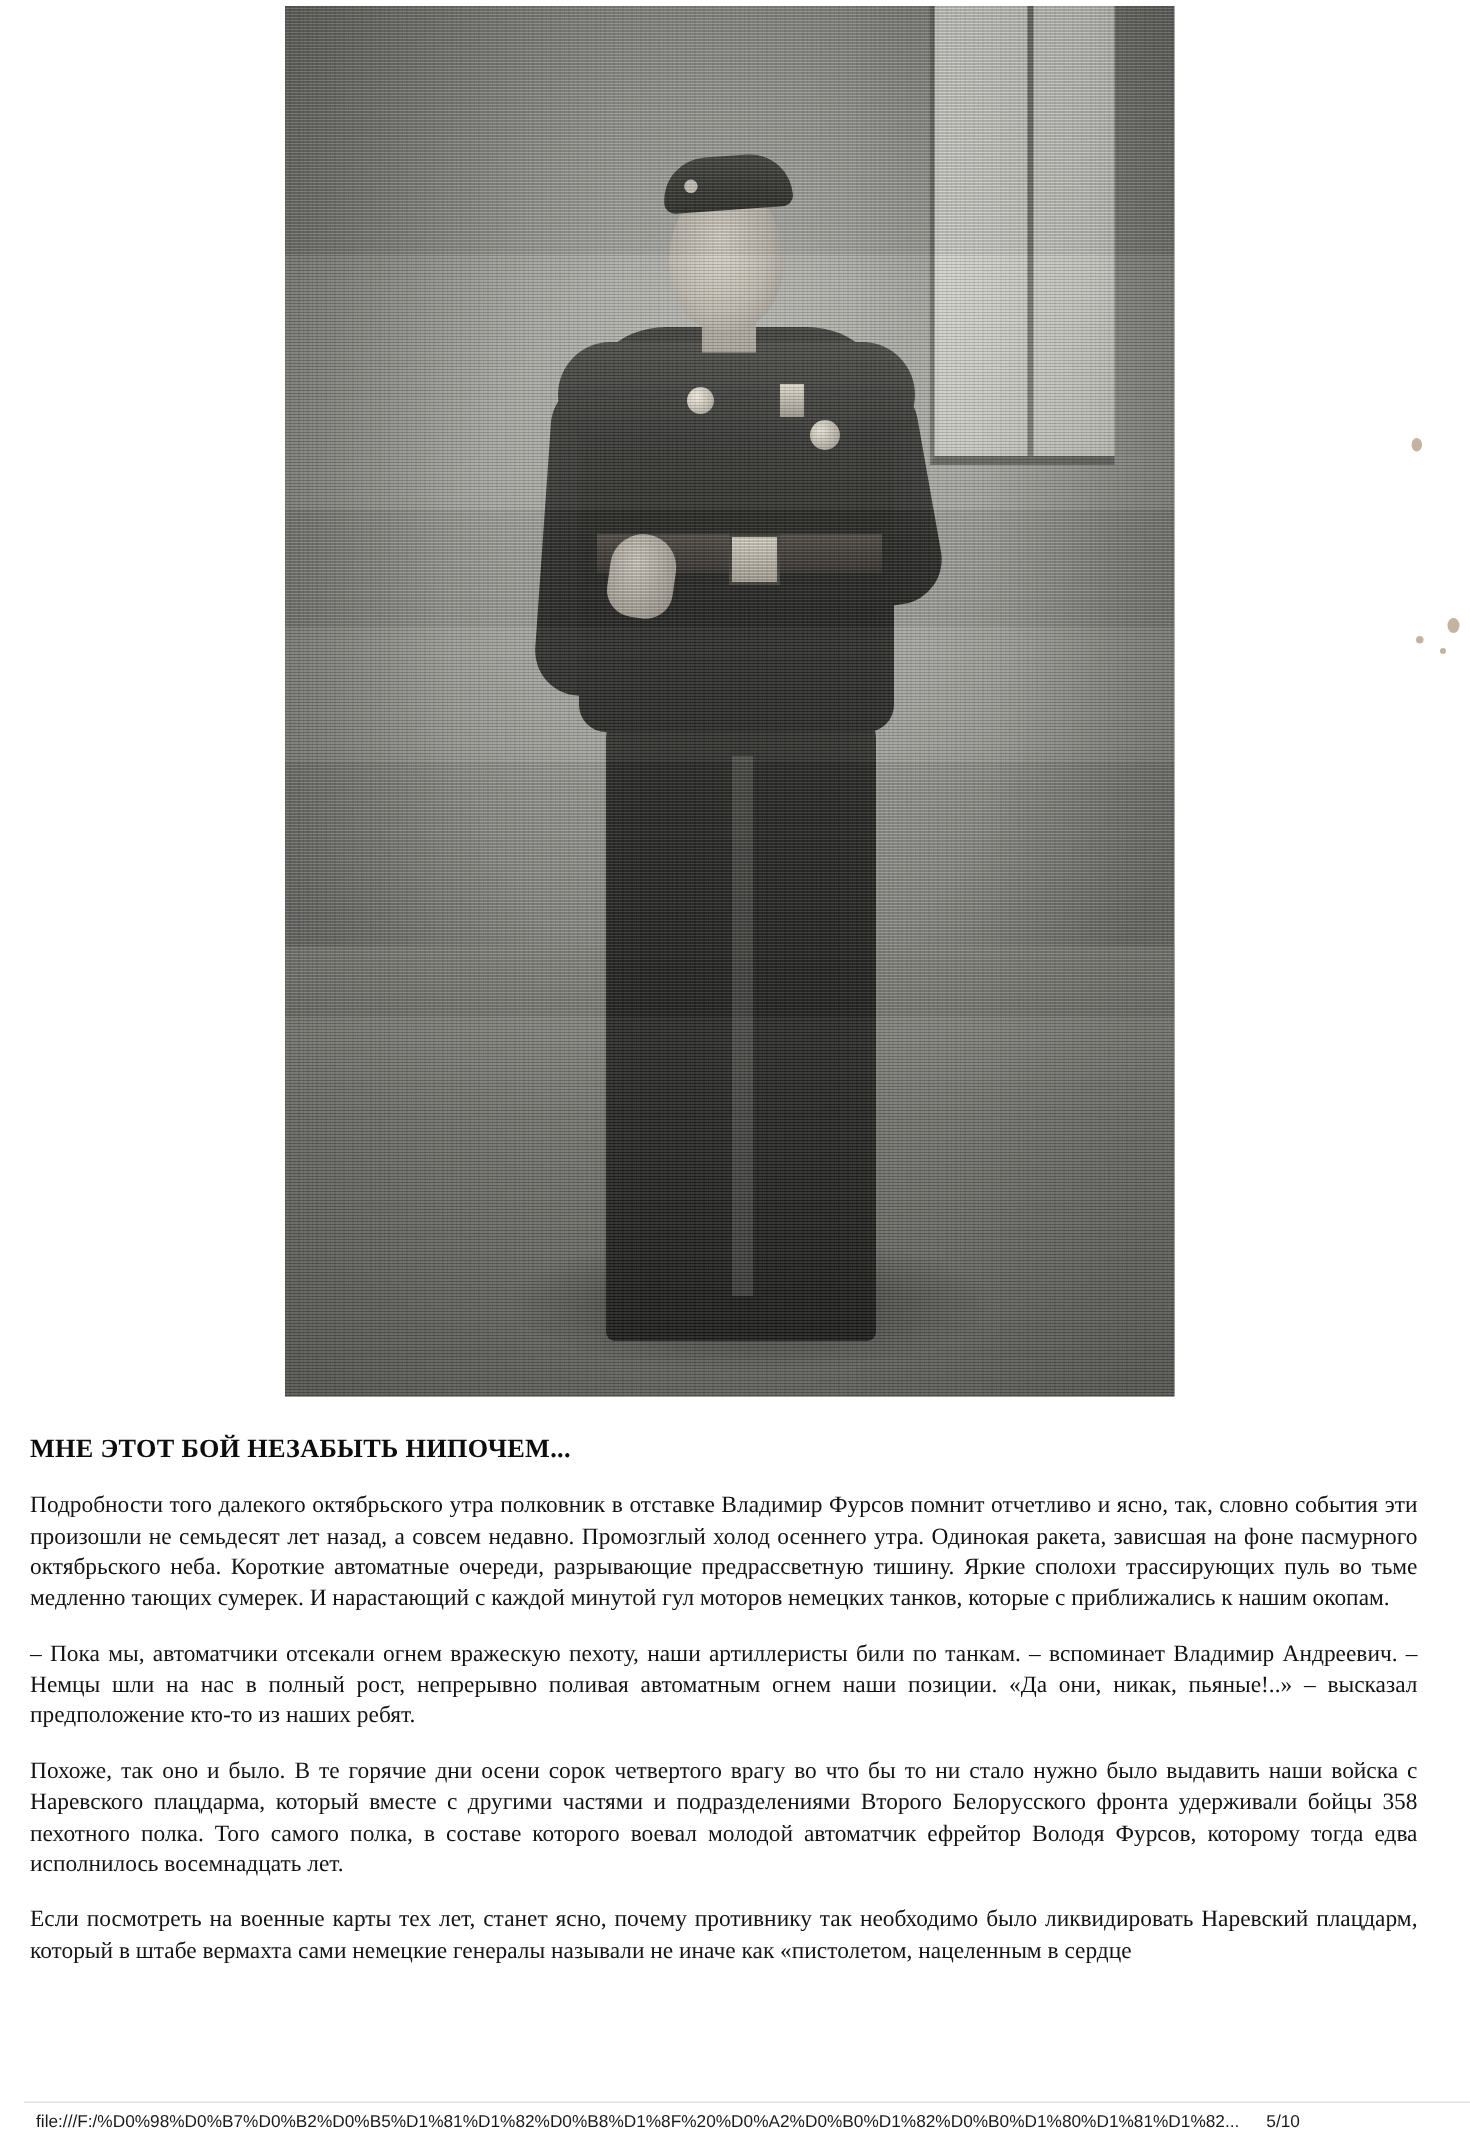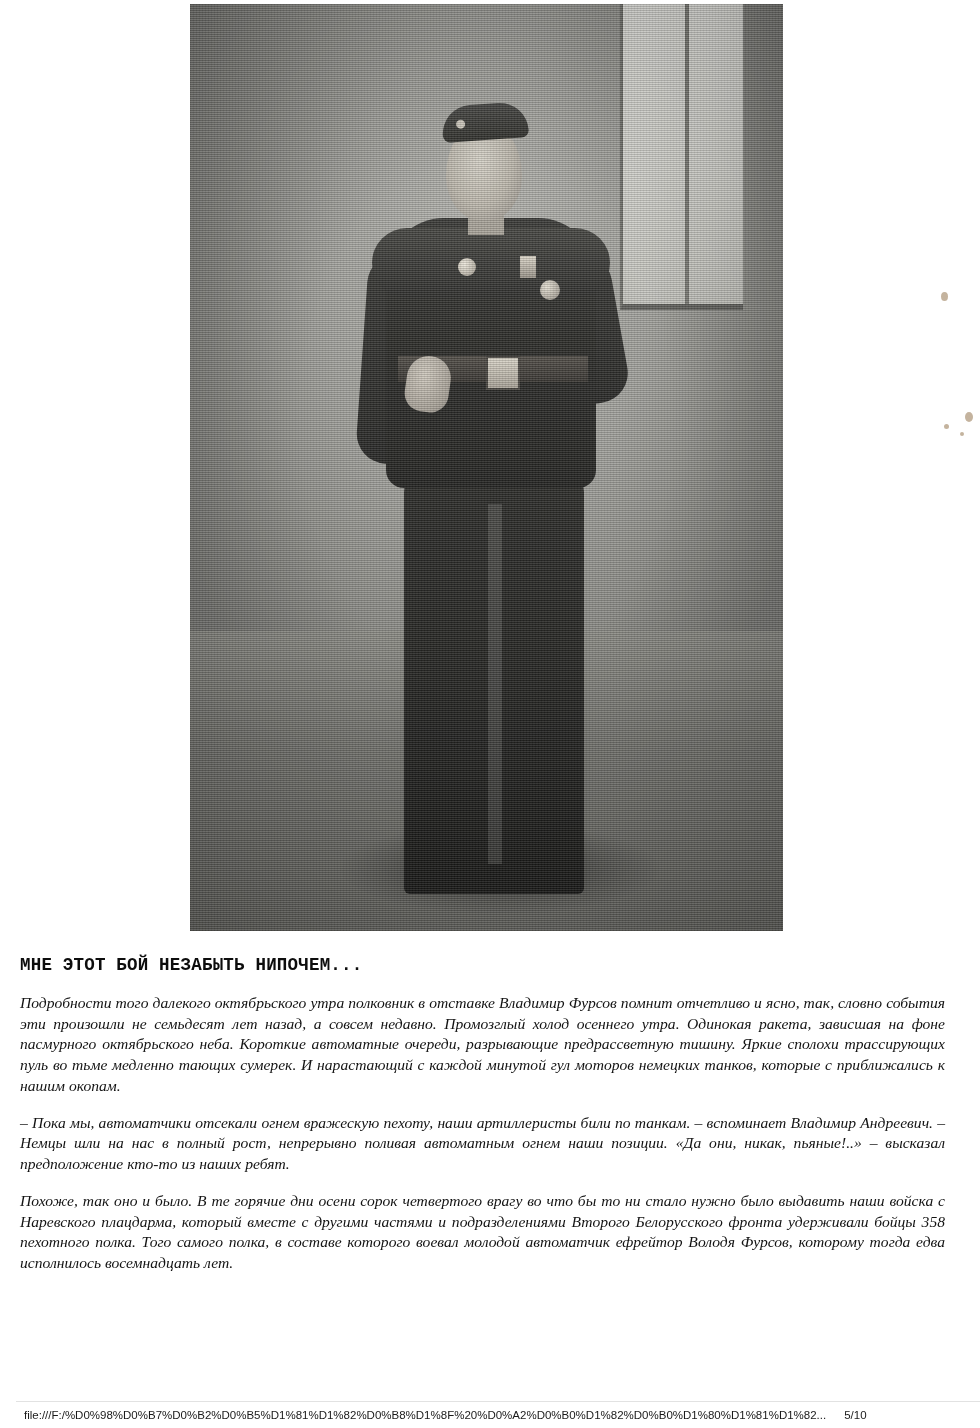--- a/index.html
+++ b/index.html
@@ -254,34 +254,33 @@
   }
 
   
   .article {
     position: absolute;
     left: 20px;
     top: 955px;
     width: 925px;
   }
   .headline {
-    font-family: Liberation Mono, monospace;
+    font-family: Liberation Serif, serif;
     font-weight: bold;
     font-size: 17.5px;
     letter-spacing: 0.2px;
     color: #0d0d0d;
     margin: 0 0 18px 0;
   }
   .para {
     font-size: 15.6px;
     line-height: 1.33;
     text-align: justify;
     margin: 0 0 16px 0;
     color: #131313;
-    font-style: italic;
   }
   .para.last { margin-bottom: 0; }
 
   
   .footer {
     position: absolute;
     left: 16px;
     bottom: 0;
     width: 980px;
     height: 26px;
@@ -339,20 +338,21 @@
   <div class="speck" style="left:941px;top:292px;width:7px;height:9px;"></div>
   <div class="speck" style="left:965px;top:412px;width:8px;height:10px;"></div>
   <div class="speck" style="left:944px;top:424px;width:5px;height:5px;"></div>
   <div class="speck" style="left:960px;top:432px;width:4px;height:4px;"></div>
 
   <div class="article">
     <h1 class="headline">МНЕ ЭТОТ БОЙ НЕЗАБЫТЬ НИПОЧЕМ...</h1>
     <p class="para">Подробности того далекого октябрьского утра полковник в отставке Владимир Фурсов помнит отчетливо и ясно, так, словно события эти произошли не семьдесят лет назад, а совсем недавно. Промозглый холод осеннего утра. Одинокая ракета, зависшая на фоне пасмурного октябрьского неба. Короткие автоматные очереди, разрывающие предрассветную тишину. Яркие сполохи трассирующих пуль во тьме медленно тающих сумерек. И нарастающий с каждой минутой гул моторов немецких танков, которые с приближались к нашим окопам.</p>
     <p class="para">– Пока мы, автоматчики отсекали огнем вражескую пехоту, наши артиллеристы били по танкам. – вспоминает Владимир Андреевич. – Немцы шли на нас в полный рост, непрерывно поливая автоматным огнем наши позиции. «Да они, никак, пьяные!..» – высказал предположение кто-то из наших ребят.</p>
     <p class="para">Похоже, так оно и было. В те горячие дни осени сорок четвертого врагу во что бы то ни стало нужно было выдавить наши войска с Наревского плацдарма, который вместе с другими частями и подразделениями Второго Белорусского фронта удерживали бойцы 358 пехотного полка. Того самого полка, в составе которого воевал молодой автоматчик ефрейтор Володя Фурсов, которому тогда едва исполнилось восемнадцать лет.</p>
+    <p class="para last">Если посмотреть на военные карты тех лет, станет ясно, почему противнику так необходимо было ликвидировать Наревский плацдарм, который в штабе вермахта сами немецкие генералы называли не иначе как «пистолетом, нацеленным в сердце</p>
   </div>
 
 </div>
 
 <div class="footer">
   <span class="footer-url">file:///F:/%D0%98%D0%B7%D0%B2%D0%B5%D1%81%D1%82%D0%B8%D1%8F%20%D0%A2%D0%B0%D1%82%D0%B0%D1%80%D1%81%D1%82...</span>
   <span class="footer-page">5/10</span>
 </div>
 
 </body></html>

